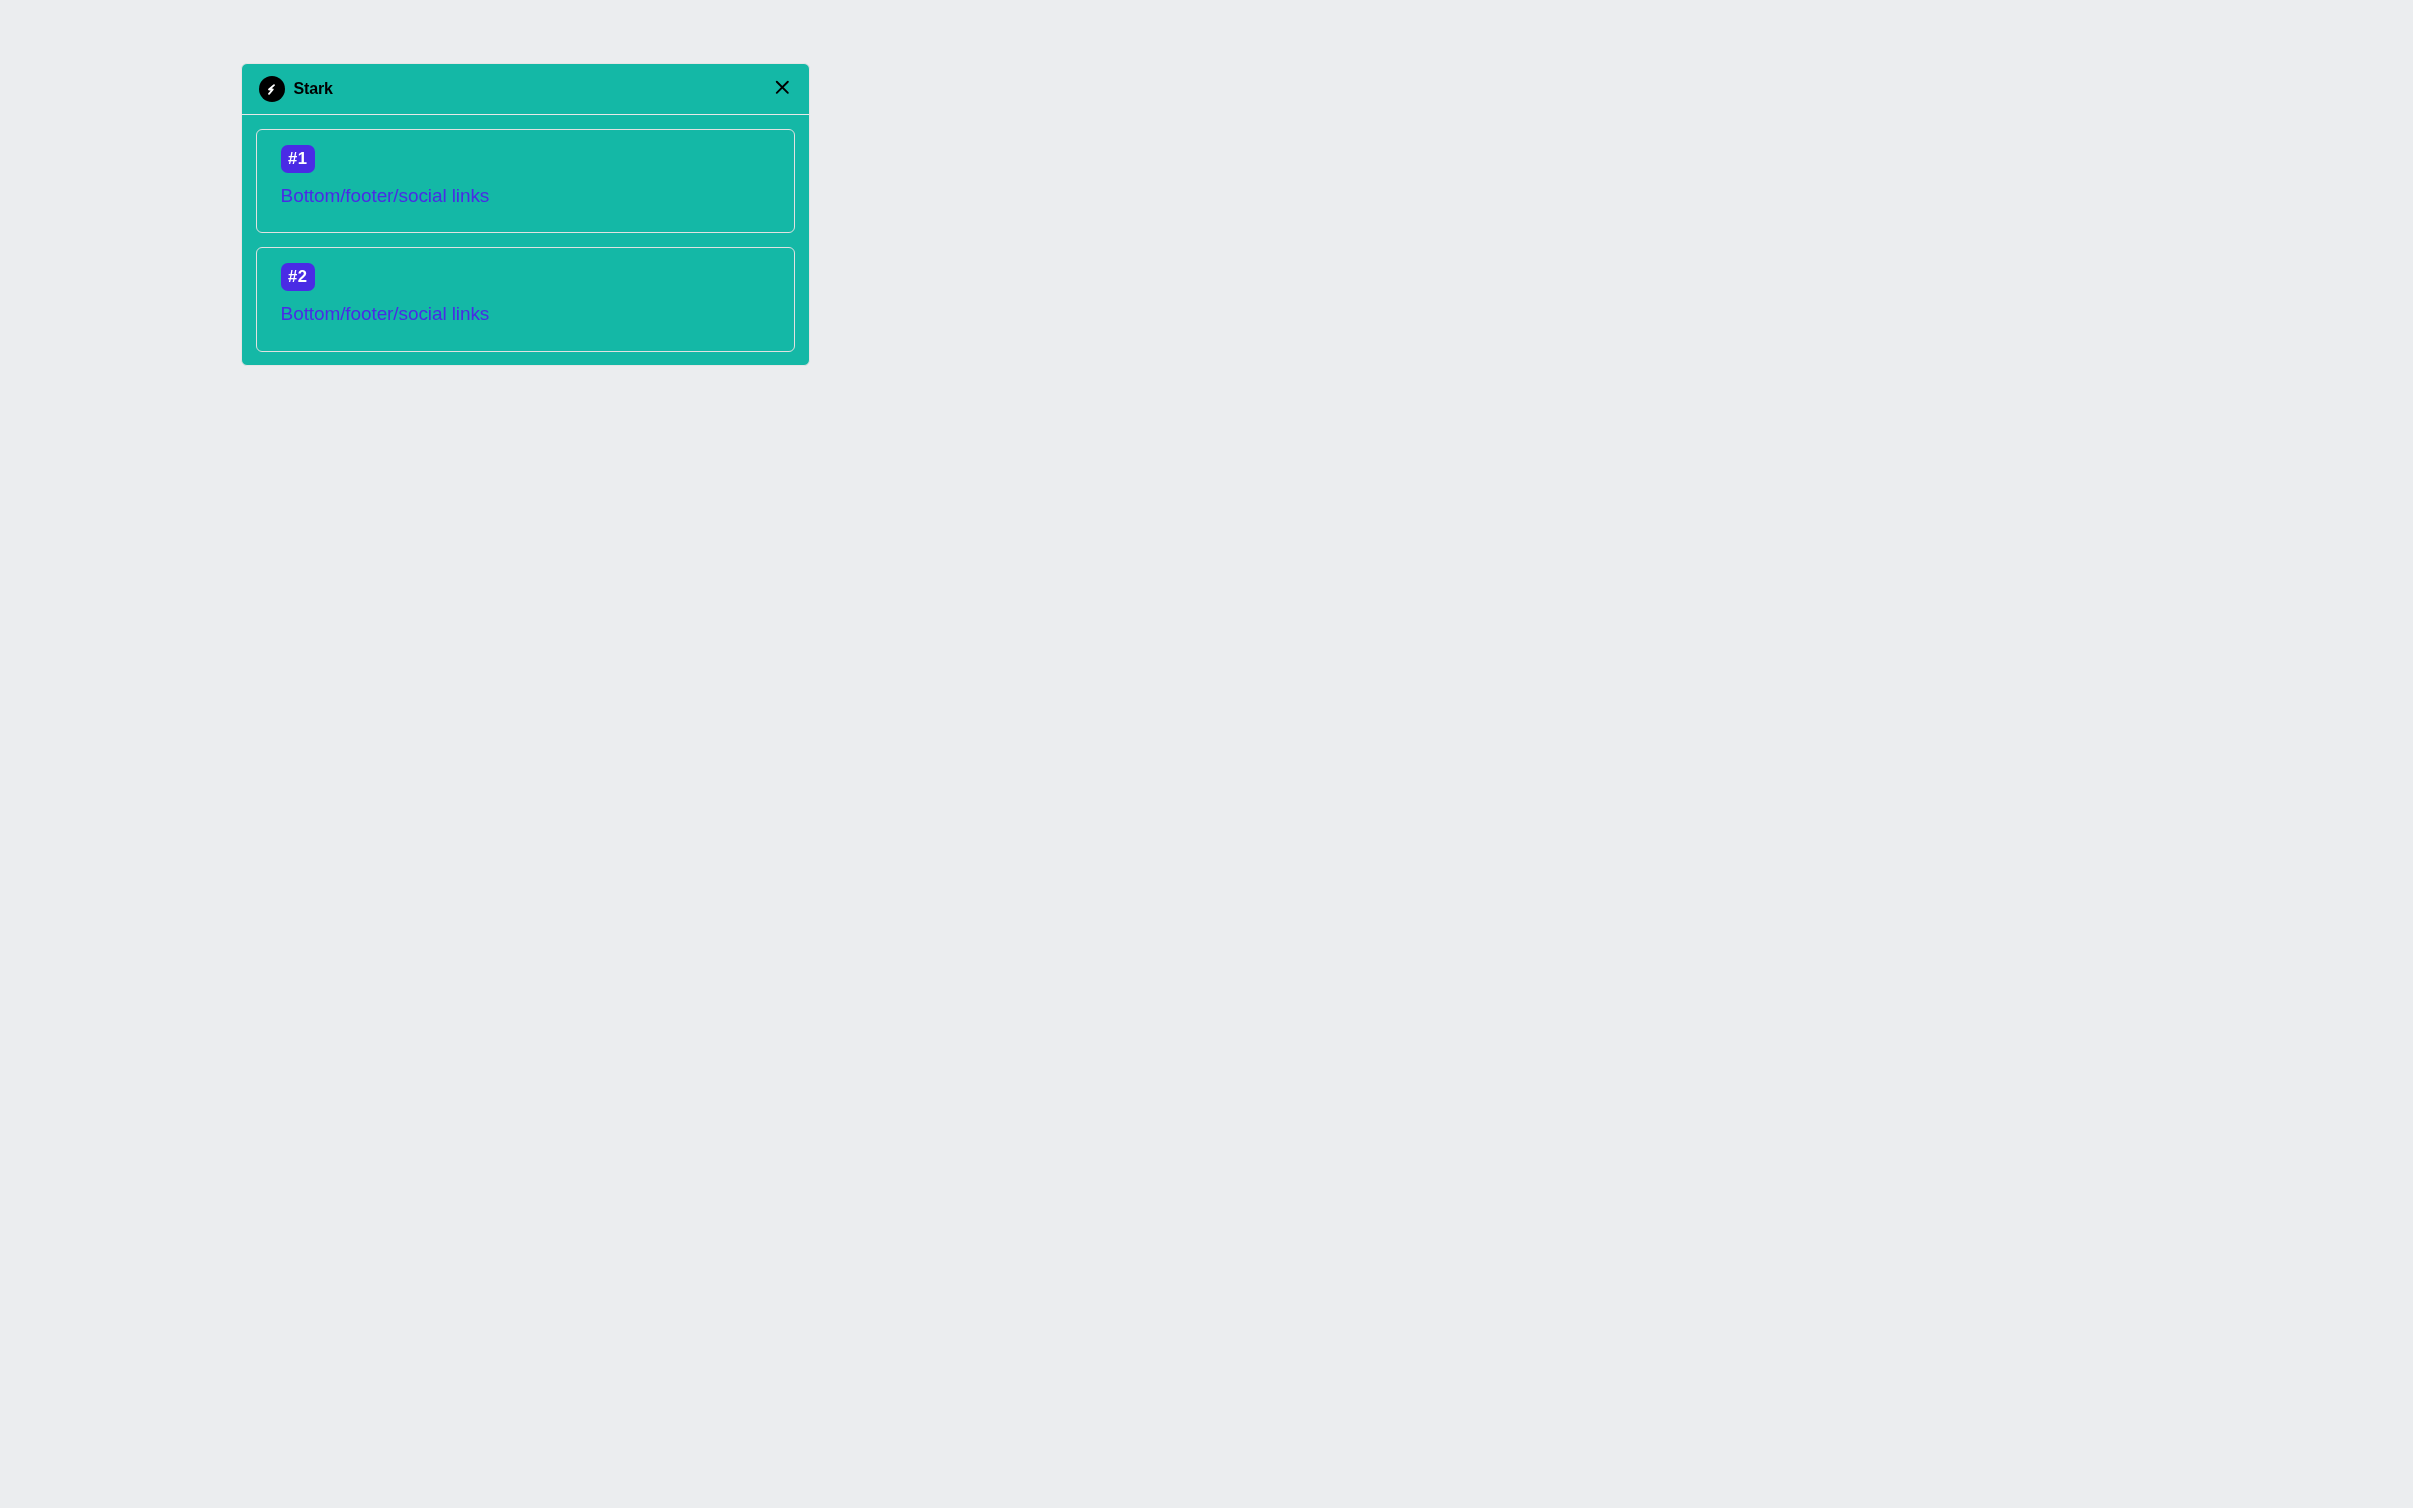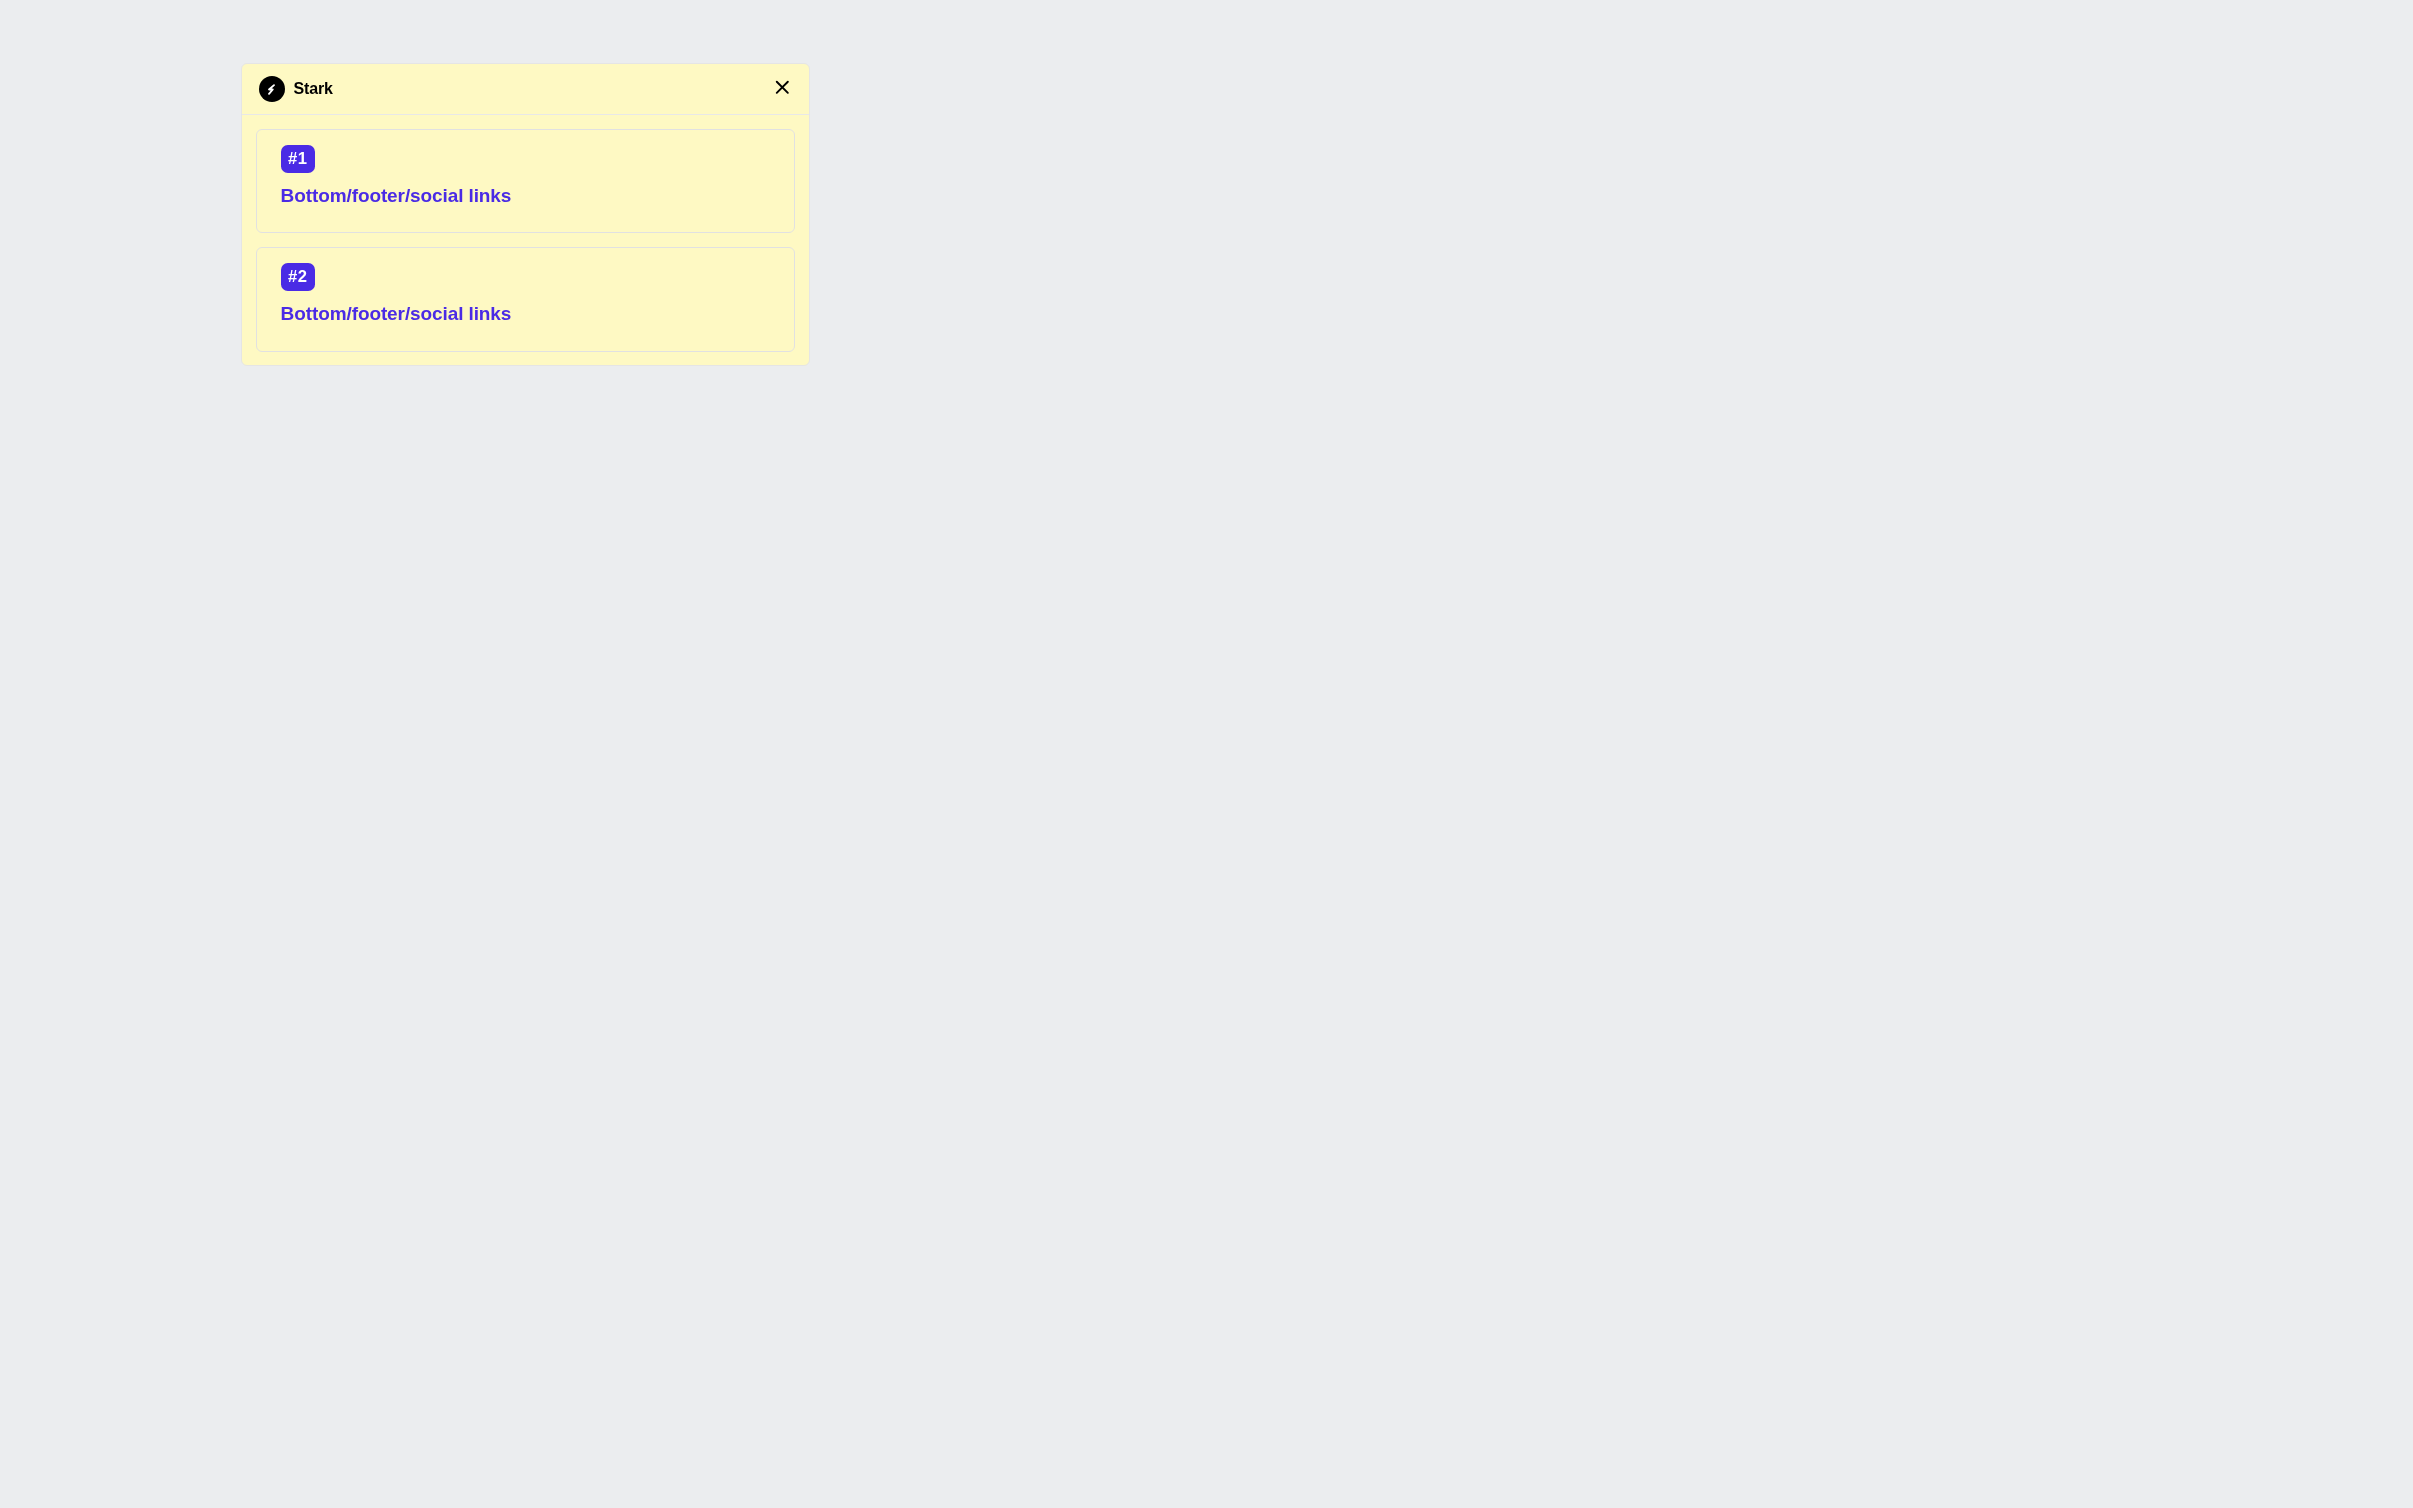--- a/index.html
+++ b/index.html
@@ -15,21 +15,21 @@
       height: 660px;
       overflow: hidden;
       -webkit-font-smoothing: antialiased;
     }
 
     .panel {
       position: absolute;
       top: 63px;
       left: 241px;
       width: 569px;
-      background: #fef9c3;
+      background: #14b8a6;
       border: 0.8px solid #e5e5e5;
       border-radius: 6px;
       overflow: hidden;
     }
 
     .header {
       display: flex;
       align-items: center;
       justify-content: space-between;
       padding: 12px 15px 12px 16.6px;
@@ -154,21 +154,21 @@
       font-weight: 700;
       padding: 4.5px 7.5px 3.8px 7.5px;
       border-radius: 6.8px;
       margin-bottom: 12px;
       letter-spacing: 0.4px;
     }
 
     .issue-path {
       color: #4a2be5;
       font-size: 19px;
-      font-weight: 700;
+      font-weight: 400;
       margin-bottom: 7.5px;
       letter-spacing: -0.1px;
     }
 
     .issue-desc {
       color: #000;
       font-size: 19px;
       line-height: 1.68;
       letter-spacing: -0.2px;
     }

